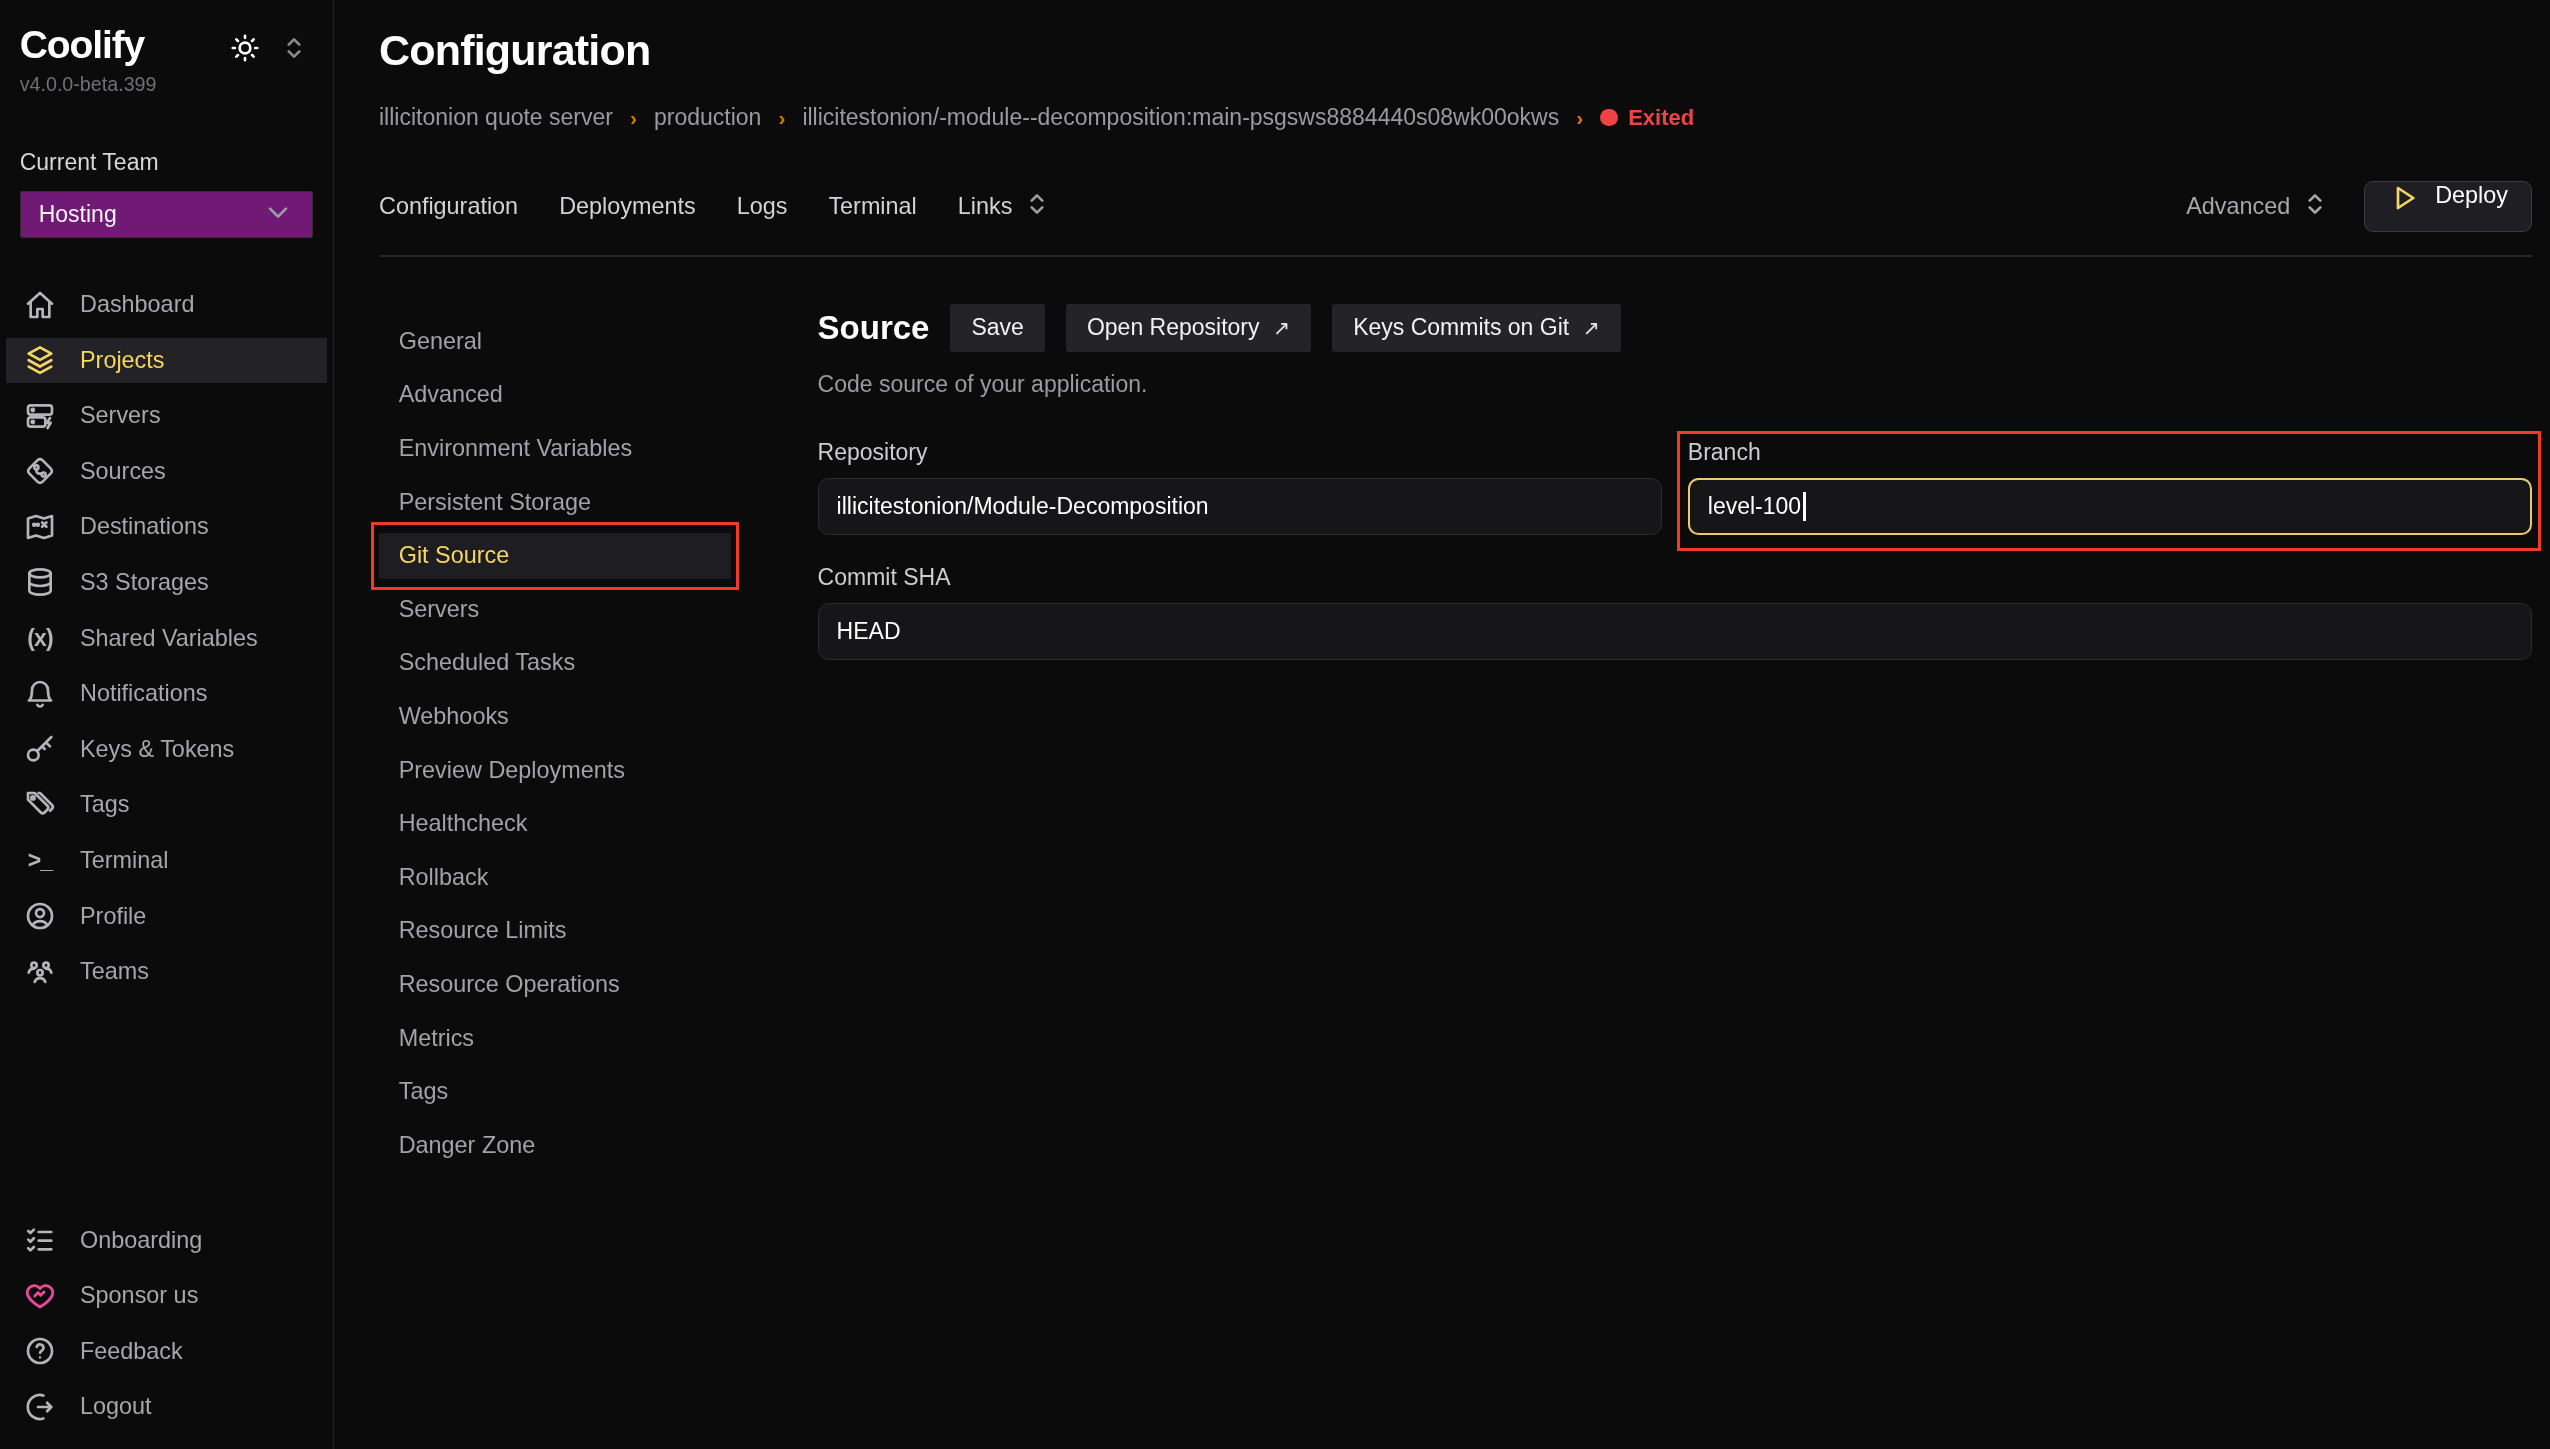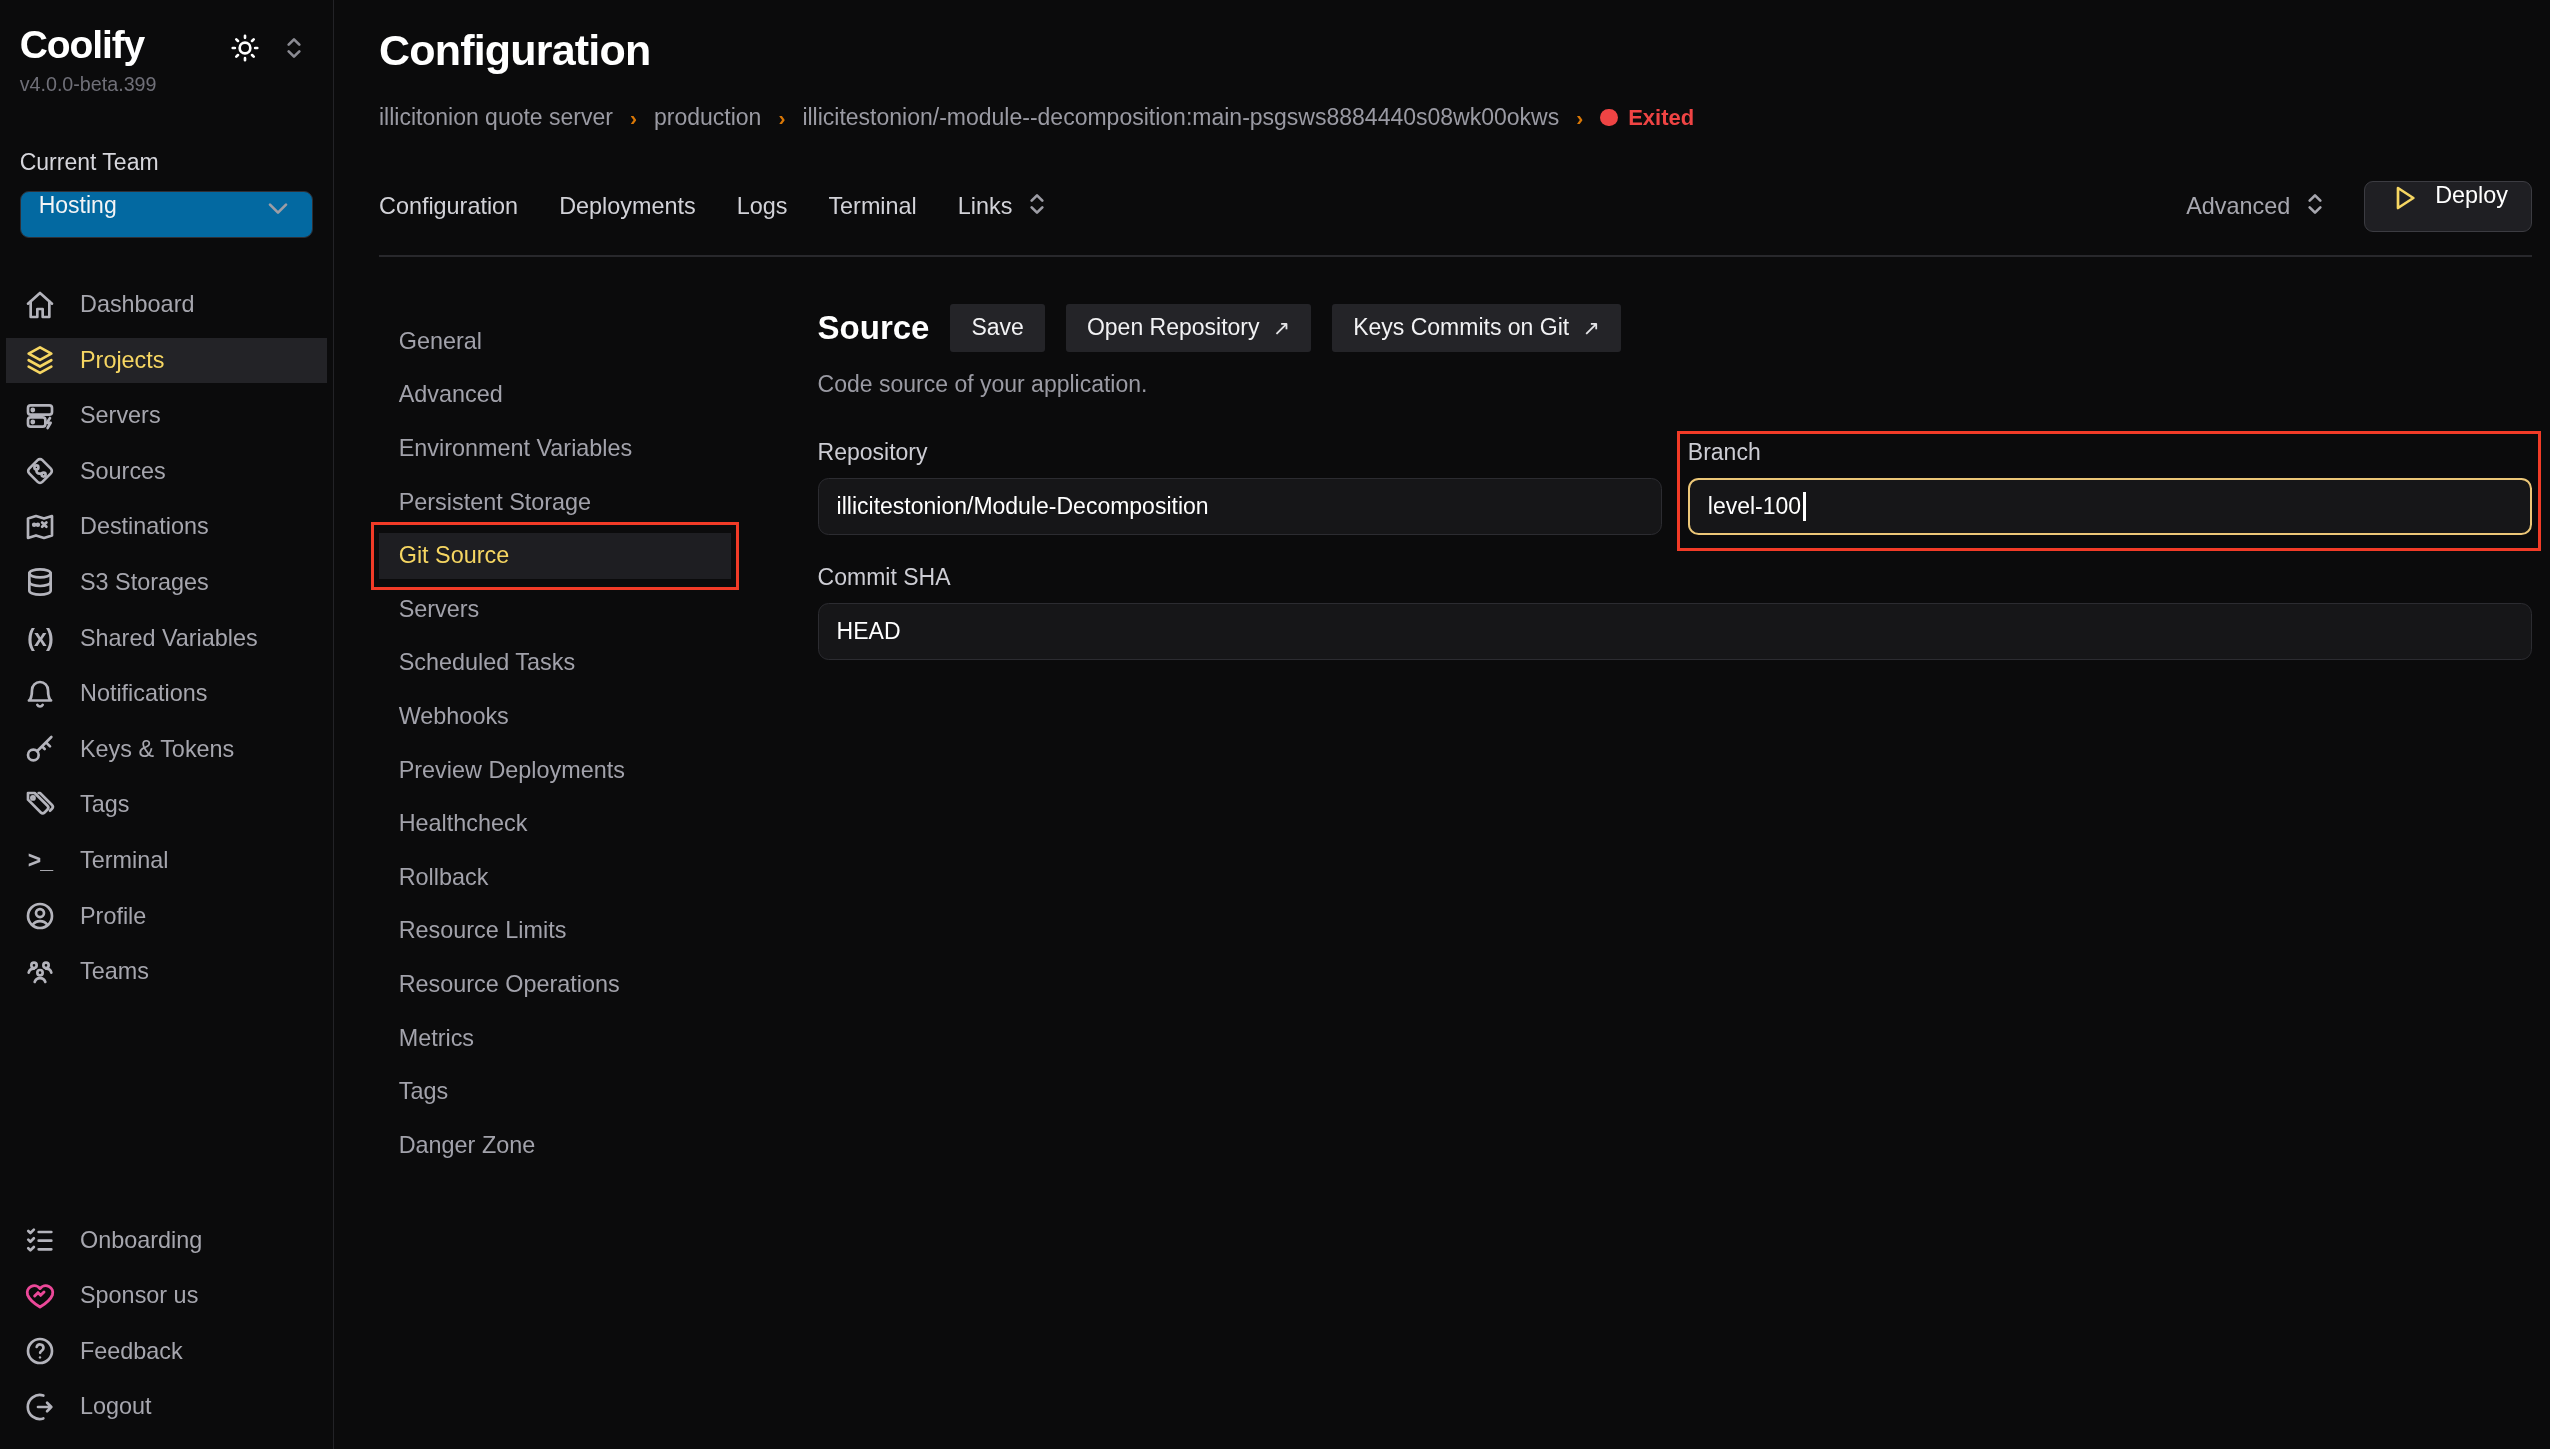--- a/index.html
+++ b/index.html
@@ -22,22 +22,22 @@
   .logo-row { display:flex; align-items:center; justify-content:space-between; padding:0 23px 0 19.7px; }
   .logo { font-size:39px; font-weight:700; letter-spacing:-1.1px; color:#ffffff; line-height:1.05; }
   .logo-controls { display:flex; align-items:center; gap:16.6px; margin-top:9px; }
   .icon-btn { background:none; border:none; color:#fff; display:flex; align-items:center; cursor:pointer; }
   .icon-btn.muted { color:#8b8b93; }
   .version { font-size:19.7px; color:#6f6f78; padding:0 19.7px; margin-top:6px; }
 
   .team-label { font-size:23px; color:#d6d6dc; padding:0 19.7px; margin-top:53px; }
   .team-select {
     margin:15px 19.7px 0; height:47px;
-    border:1.5px solid #2f2f35; border-radius:9px; background:#0369a1;
-    display:flex; justify-content:space-between;
+    border:1.5px solid #2f2f35; border-radius:2px; background:#701a75;
+    display:flex; align-items:center; justify-content:space-between;
     padding:0 18px; font-size:23px; color:#f4f4f5; cursor:pointer;
   }
   .team-select .chev { color:#9d9da5; }
 
   .side-nav { margin-top:44px; display:flex; flex-direction:column; gap:10.6px; padding:0 6px; }
   .side-footer { margin-top:auto; display:flex; flex-direction:column; gap:10.6px; padding:0 6px; }
   .nav-item {
     display:flex; align-items:center; gap:24px; height:45px;
     padding-left:18px; font-size:23.4px; color:#a6a6ae; cursor:pointer;
   }

